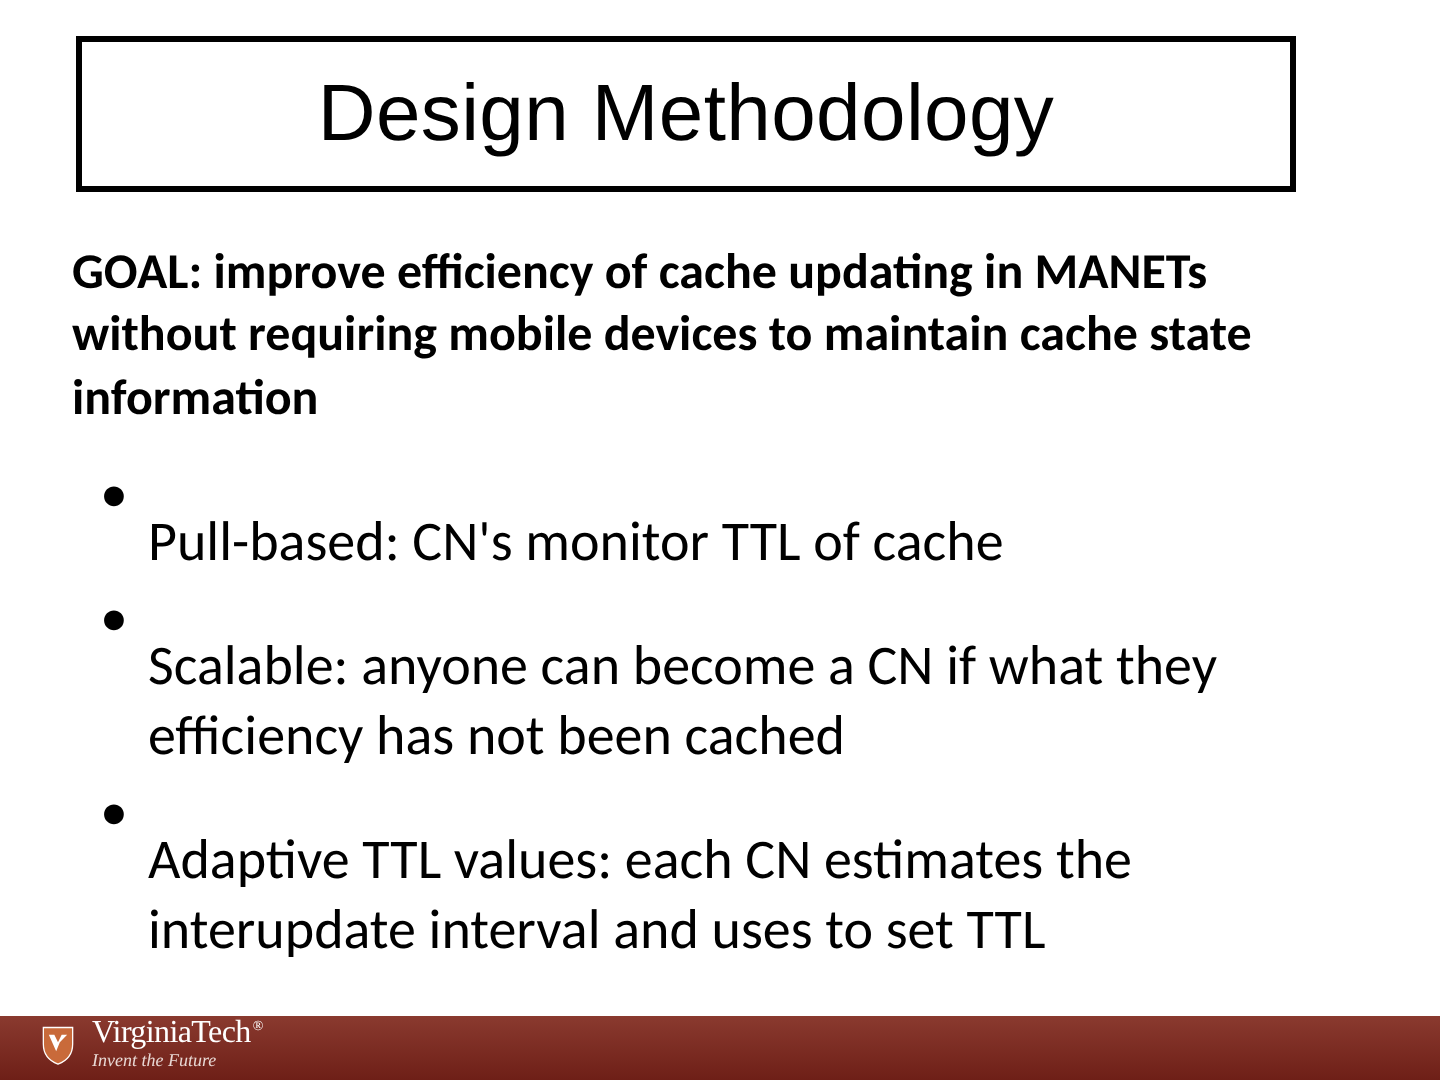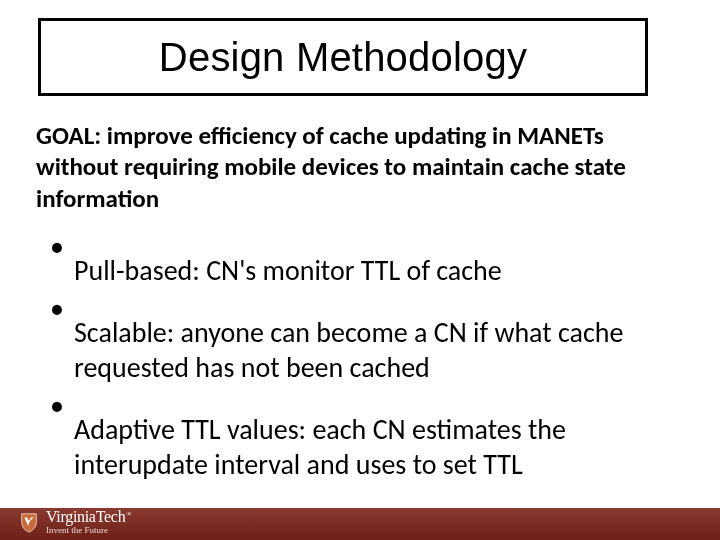--- a/index.html
+++ b/index.html
@@ -115,20 +115,21 @@
   }
   .vt-word {
     font-family: Georgia, "Times New Roman", serif;
     font-size: 16px;
     font-weight: 400;
     color: #fff;
     letter-spacing: -0.3px;
   }
   .vt-tag {
     font-family: Georgia, "Times New Roman", serif;
+    font-style: italic;
     font-size: 9px;
     color: #e9d9d5;
     margin-top: 1px;
   }
   .tm {
     font-size: 7px;
     vertical-align: super;
     padding-left: 1px;
   }
 </style>
@@ -143,21 +144,21 @@
 
   <div class="goal">GOAL: improve efficiency of cache updating in MANETs without requiring mobile devices to maintain cache state information</div>
 
   <div class="bullets">
     <div class="bullet">
       <div class="dot">•</div>
       <div class="txt">Pull-based: CN's monitor TTL of cache</div>
     </div>
     <div class="bullet">
       <div class="dot">•</div>
-      <div class="txt">Scalable: anyone can become a CN if what cache requested has not been cached</div>
+      <div class="txt">Scalable: anyone can become a CN if what they efficiency has not been cached</div>
     </div>
     <div class="bullet">
       <div class="dot">•</div>
       <div class="txt">Adaptive TTL values: each CN estimates the interupdate interval and uses to set TTL</div>
     </div>
   </div>
 
   <div class="footer">
     <div class="footer-bar"></div>
     <div class="vt-block">

